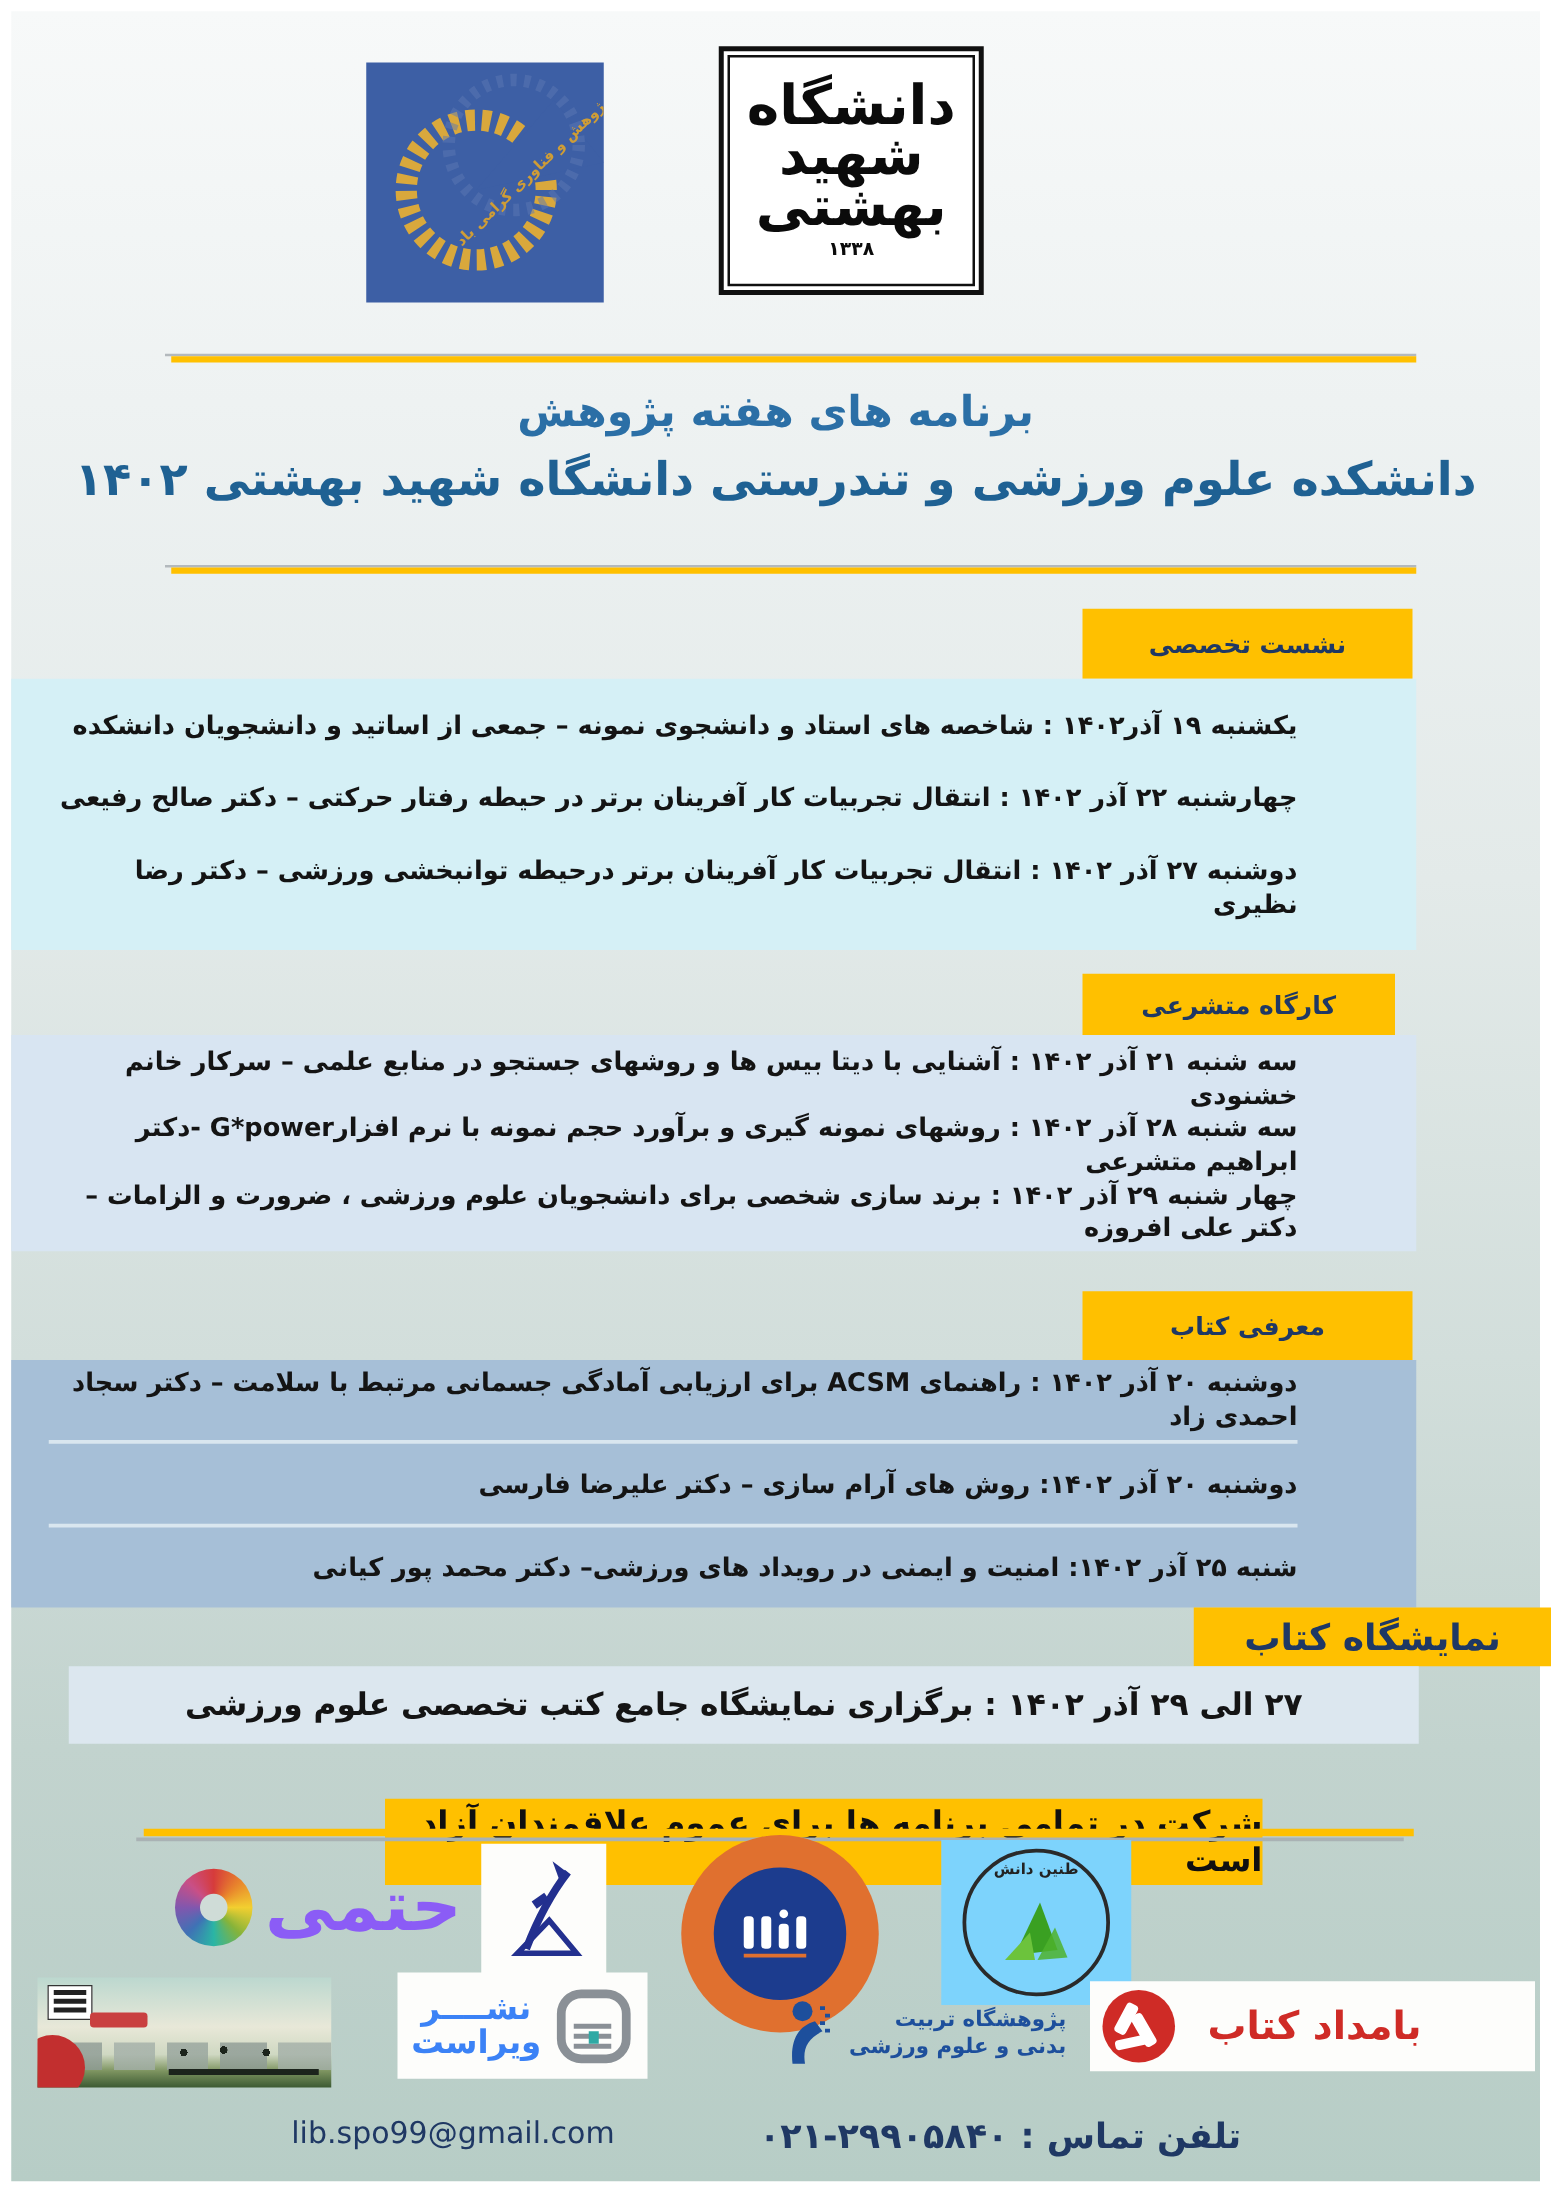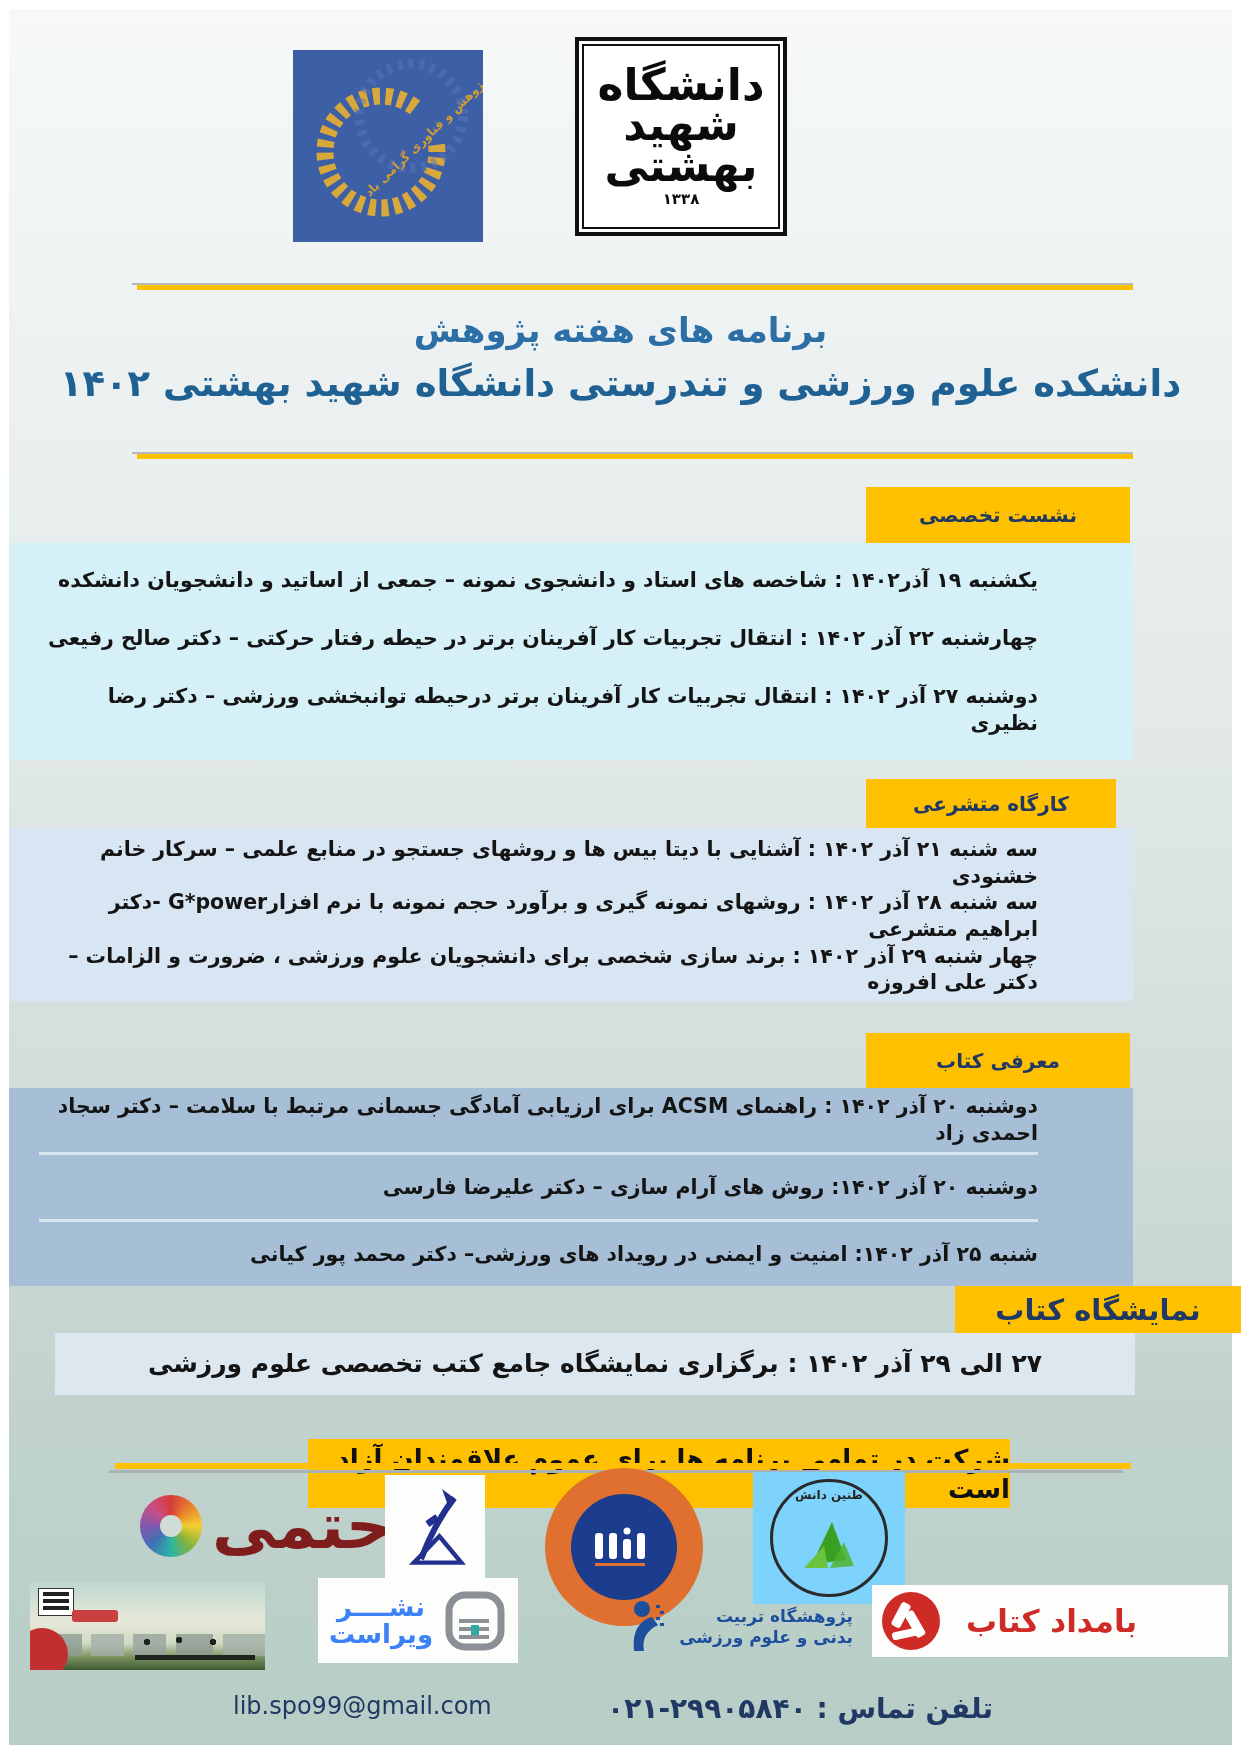--- a/index.html
+++ b/index.html
@@ -37,21 +37,21 @@
   .box3 .row{flex:1;display:flex;align-items:center;border-bottom:3px solid #d9e6ef;}
   .box3 .row:last-child{border-bottom:none;}
   .box4{background:#dce7ef;display:flex;align-items:center;justify-content:center;padding:0;}
   .box4 .item{font-size:25px;text-align:center;width:100%;}
   .banner{background:#FFC000;display:flex;align-items:center;justify-content:center;font-size:26px;font-weight:bold;color:#101010;direction:rtl;}
   
   .hatmi{left:140px;top:1487px;width:230px;height:78px;display:flex;align-items:center;gap:10px;}
   .pinwheel{width:62px;height:62px;border-radius:50%;position:relative;flex:0 0 auto;
     background:conic-gradient(#d63b3b,#e8832c,#f2cf30,#86b33a,#2ab5a5,#3f72b5,#8157ae,#c94f86,#d63b3b);}
   .pinwheel::after{content:"";position:absolute;inset:20px;border-radius:50%;background:#cfdcd7;}
-  .hatmi .txt{color:#7f1d1d;font-size:64px;font-weight:bold;line-height:1;direction:rtl;}
+  .hatmi .txt{color:#8b5cf6;font-size:56px;font-weight:bold;line-height:1;direction:rtl;}
   .pen-logo{left:385px;top:1475px;width:100px;height:105px;background:#fdfdfb;display:flex;align-items:center;justify-content:center;}
   .sina{left:545px;top:1468px;width:158px;height:158px;border-radius:50%;background:#e0702f;display:flex;align-items:center;justify-content:center;}
   .sina .in{width:106px;height:106px;border-radius:50%;background:#1c3c8e;display:flex;align-items:center;justify-content:center;}
   .tanin{left:753px;top:1472px;width:152px;height:132px;background:#7dd3fc;display:flex;align-items:center;justify-content:center;}
   .tanin .circ{width:112px;height:112px;border-radius:50%;border:3px solid #2a2a2a;position:relative;display:flex;align-items:center;justify-content:center;}
   .tanin .tlabel{position:absolute;top:6px;width:100%;text-align:center;font-size:12px;font-weight:bold;color:#222;direction:rtl;}
   .photo-banner{left:30px;top:1582px;width:235px;height:88px;background:linear-gradient(180deg,#bcd8cf 0%,#e8e8d8 45%,#cfd8c2 70%,#7d9460 85%,#3c5a33 100%);position:relative;overflow:hidden;}
   .pb-badge{position:absolute;left:8px;top:6px;width:34px;height:26px;background:#ffffff;border:1px solid #333;}
   .pb-badge i{display:block;height:4px;background:#222;margin:3px 4px 0 4px;}
   .pb-red{position:absolute;left:-14px;bottom:-10px;width:52px;height:52px;border-radius:50%;background:#c22f2f;}

